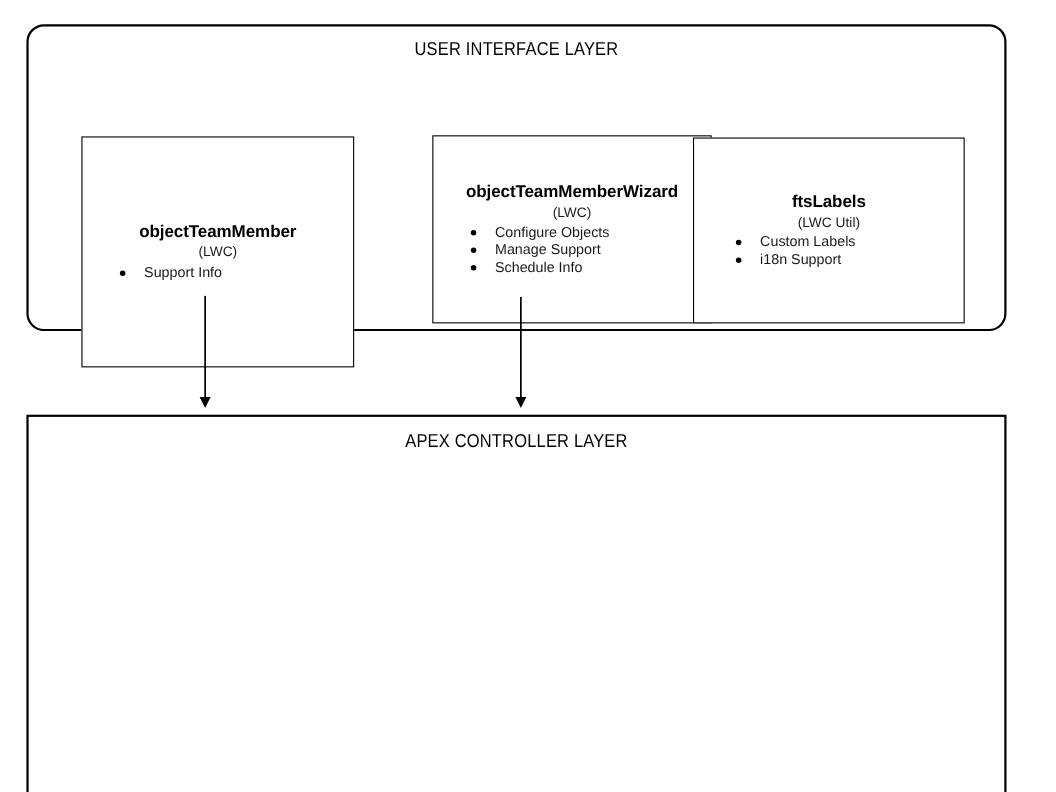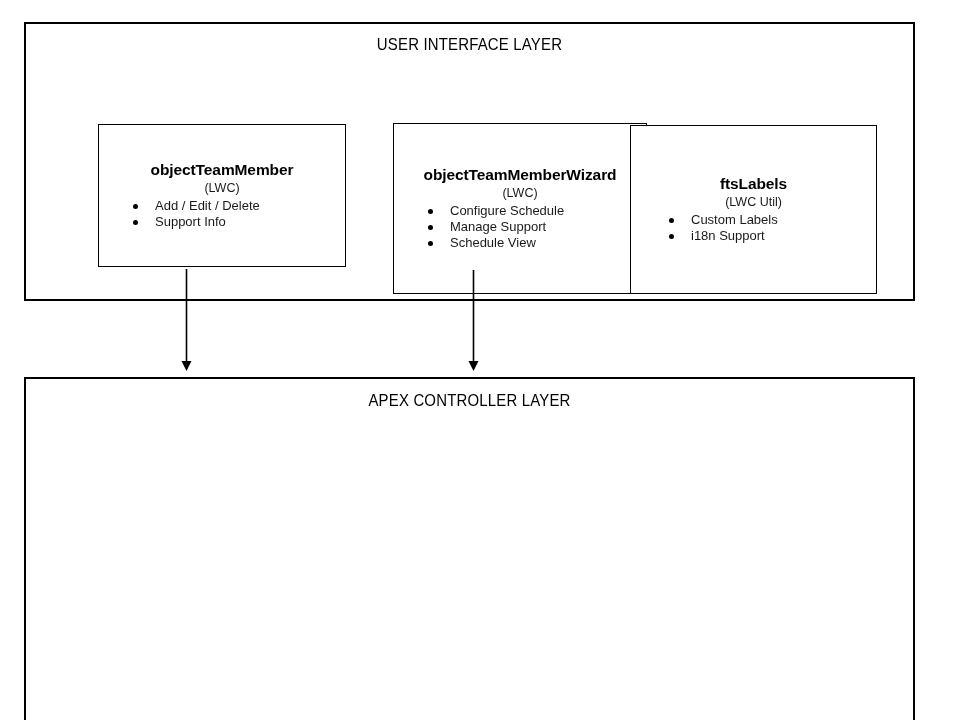--- a/index.html
+++ b/index.html
@@ -26,20 +26,21 @@
     position: absolute;
     border: 2px solid #000000;
     background: #ffffff;
     box-sizing: border-box;
   }
   #layer-ui {
     left: 24px;
     top: 22px;
     width: 891px;
     height: 279px;
+    border-radius: 16px;
   }
   #layer-apex {
     left: 24px;
     top: 377px;
     width: 891px;
     height: 358px;
   }
   .layer-title {
     position: absolute;
     left: 0;
@@ -99,21 +100,21 @@
     left: 34px;
     top: 6px;
     width: 5px;
     height: 5px;
     border-radius: 50%;
     background: #000000;
   }
 
   
   #box-object-team-member {
-    left: 72px;  top: 100px;  width: 248px;  height: 143px;
+    left: 48px;  top: 100px;  width: 248px;  height: 210px;
   }
   #box-object-team-member-wizard {
     left: 330px; top: 99px;   width: 254px;  height: 171px; margin-left: 37px;
   }
   #box-fts-labels {
     left: 604px; top: 101px;  width: 247px;  height: 169px;
   }
   #box-fts-labels ul.bullets li { padding-left: 60px; }
   #box-fts-labels ul.bullets li .dot { left: 38px; }
 
@@ -132,32 +133,31 @@
 
 <div id="canvas">
 
   <div class="layer" id="layer-ui">
     <div class="layer-title">USER INTERFACE LAYER</div>
 
     <div class="box" id="box-object-team-member">
       <div class="box-title">objectTeamMember</div>
       <div class="box-subtitle">(LWC)</div>
       <ul class="bullets">
-        <li><span class="dot"></span><span>Add / Edit / Delete</span></li>
         <li><span class="dot"></span><span>Support Info</span></li>
       </ul>
     </div>
 
     <div class="box" id="box-object-team-member-wizard">
       <div class="box-title">objectTeamMemberWizard</div>
       <div class="box-subtitle">(LWC)</div>
       <ul class="bullets">
-        <li><span class="dot"></span><span>Configure Schedule</span></li>
+        <li><span class="dot"></span><span>Configure Objects</span></li>
         <li><span class="dot"></span><span>Manage Support</span></li>
-        <li><span class="dot"></span><span>Schedule View</span></li>
+        <li><span class="dot"></span><span>Schedule Info</span></li>
       </ul>
     </div>
 
     <div class="box" id="box-fts-labels">
       <div class="box-title">ftsLabels</div>
       <div class="box-subtitle">(LWC Util)</div>
       <ul class="bullets">
         <li><span class="dot"></span><span>Custom Labels</span></li>
         <li><span class="dot"></span><span>i18n Support</span></li>
       </ul>

